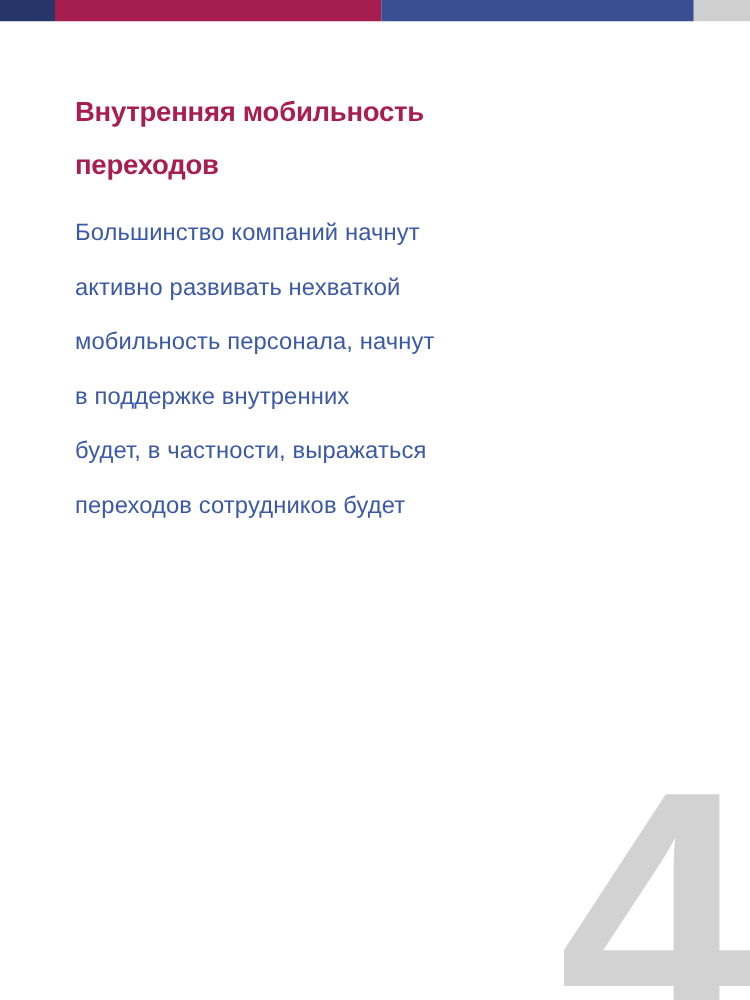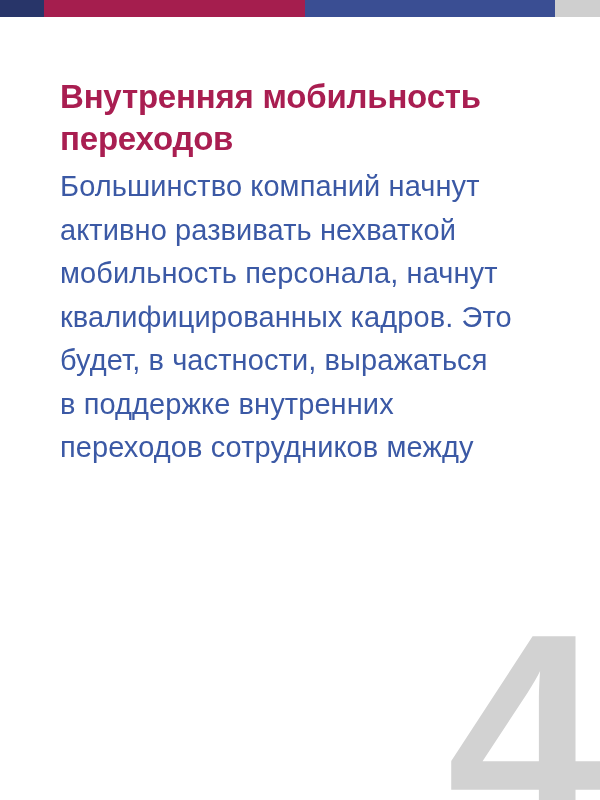--- a/index.html
+++ b/index.html
@@ -22,32 +22,32 @@
   .seg-crimson { width: 261px; }
   .seg-blue    { width: 250px; }
   .seg-gray    { width: 45px; }
 
   .title-block {
     position: absolute;
     left: 60px;
     top: 54px;
     width: 500px;
     font-weight: 700;
-    font-size: 33px;
+    font-size: 22px;
     line-height: 42px;
     letter-spacing: -0.2px;
   }
   .title-line { white-space: nowrap; }
 
   .body-block {
     position: absolute;
     left: 60px;
     top: 165px;
     width: 510px;
-    font-size: 29px;
+    font-size: 19px;
     line-height: 43.5px;
     letter-spacing: 0.1px;
   }
   .body-line { white-space: nowrap; }
 
   .page-number {
     position: absolute;
     left: 447px;
     top: 592px;
     font-size: 280px;
@@ -69,19 +69,18 @@
 
 <h1 class="title-block" style="color: rgb(169, 30, 81);">
   <div class="title-line">Внутренняя мобильность</div>
   <div class="title-line">переходов</div>
 </h1>
 
 <div class="body-block" style="color: rgb(59, 89, 165);">
   <div class="body-line">Большинство компаний начнут</div>
   <div class="body-line">активно развивать нехваткой</div>
   <div class="body-line">мобильность персонала, начнут</div>
-  <div class="body-line">квалифицированных кадров. Это</div>
+  <div class="body-line">в поддержке внутренних</div>
   <div class="body-line">будет, в частности, выражаться</div>
-  <div class="body-line">в поддержке внутренних</div>
-  <div class="body-line">переходов сотрудников между</div>
+  <div class="body-line">переходов сотрудников будет</div>
 </div>
 
 <div class="page-number" style="color: rgb(210, 210, 210);">4</div>
 
 </body></html>

